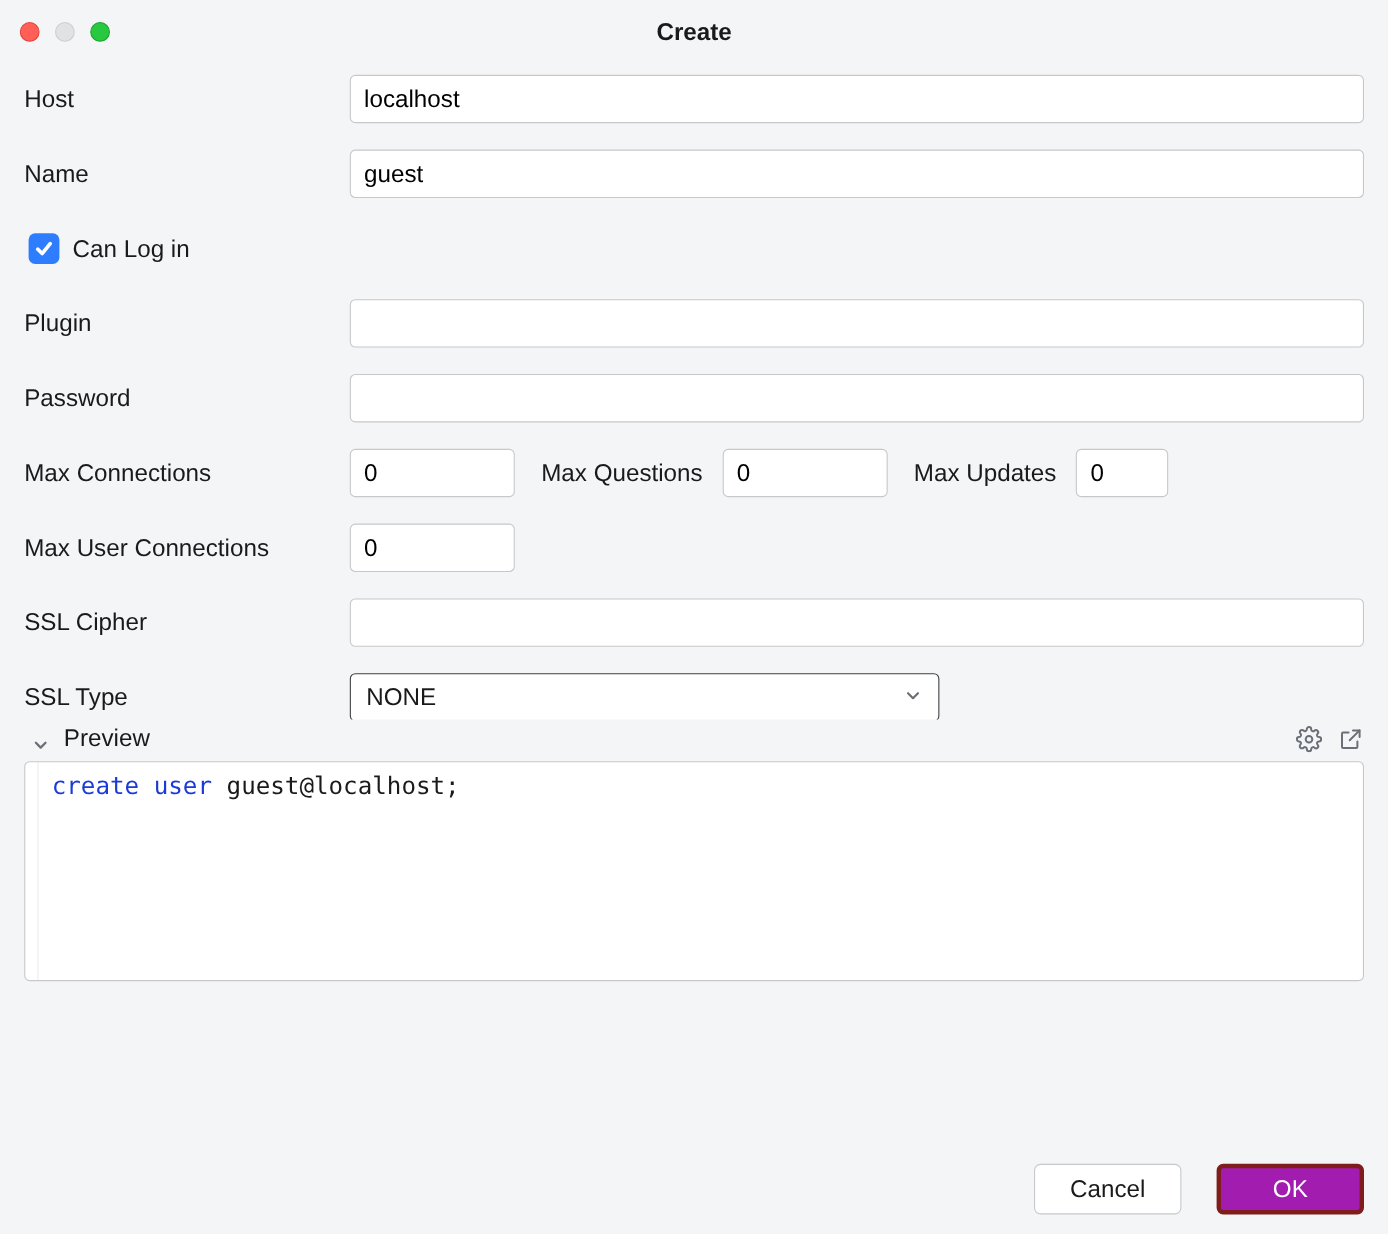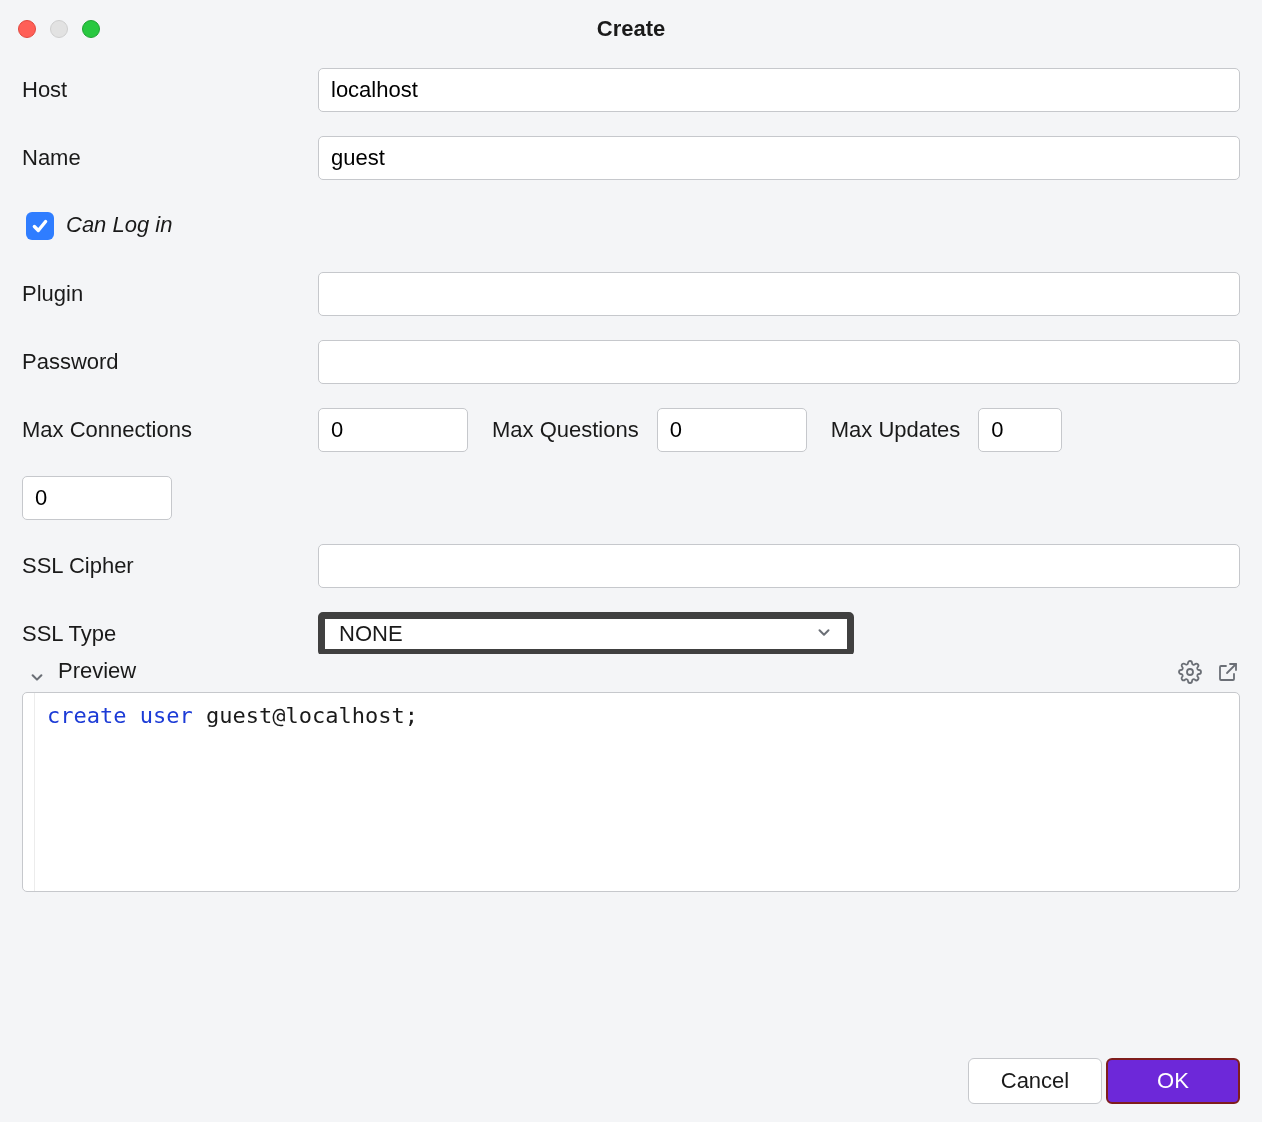--- a/index.html
+++ b/index.html
@@ -55,33 +55,33 @@
     .short-input { width:150px !important; flex:none; }
 
     
     .triple-row .triple-groups {
       flex:1 1 auto; display:flex; align-items:center;
     }
     .mini-label { margin: 0 18px 0 24px; font-size:22px; white-space:nowrap; }
 
     
     .check-row { padding-left:4px; }
-    .checkbox-wrap { display:flex; align-items:flex-start; gap:12px;font-style:italic; }
+    .checkbox-wrap { display:flex; align-items:flex-end; gap:12px; }
     .chk {
       width:28px; height:28px; border-radius:6px;
       background:#2f7dff; display:flex; align-items:center;
       justify-content:center; cursor:pointer;
     }
     .chk svg { width:18px; height:18px; stroke:#fff; stroke-width:3; fill:none; stroke-linecap:round; stroke-linejoin:round; }
     .check-label { font-size:22px; }
 
     
     .select-wrap { position:relative; width:536px; }
     .select {
-      width:100%; height:44px; border:7px solid #404040;
+      width:100%; height:44px; border:1px solid #404040;
       border-radius:5px; background:#fff;
       display:flex; align-items:center; justify-content:space-between;
       padding:0 14px; cursor:pointer; font-size:22px;
     }
     .chevron-down-icon svg {
       width:18px; height:18px; stroke:#6b6f76; stroke-width:2.2;
       fill:none; stroke-linecap:round; stroke-linejoin:round;
     }
 
     
@@ -117,30 +117,30 @@
     .code-area {
       flex:1; padding:10px 12px;
       font-family: ui-monospace, SFMono-Regular, Menlo, Consolas, monospace;
       font-size:22px; white-space:pre;
     }
     .kw { color:#1c3bd6; }
 
     
     .footer {
       position:absolute; bottom:18px; right:22px;
-      display:flex; gap:4px;
+      display:flex; gap:32px;
     }
     .btn {
       height:46px; min-width:134px;
       border-radius:6px; font-size:22px;
       display:inline-flex; align-items:center; justify-content:center;
       cursor:pointer;
     }
     .btn-secondary { background:#fff; border:1px solid #c6c8cc; }
-    .btn-primary   { background:#6d28d9; color:#fff; border:2px solid #7f1d1d; font-weight:500; }
+    .btn-primary   { background:#a21caf; color:#fff; border:4px solid #7f1d1d; font-weight:500; }
   </style>
 </head>
 <body>
 
 <div class="titlebar">
   <div class="traffic-lights">
     <div class="traffic-light tl-close"></div>
     <div class="traffic-light tl-min"></div>
     <div class="traffic-light tl-max"></div>
   </div>
@@ -186,20 +186,21 @@
       <div class="triple-groups">
         <input type="text" class="short-input" value="0" style="">
         <span class="mini-label">Max Questions</span>
         <input type="text" class="short-input" value="0" style="">
         <span class="mini-label">Max Updates</span>
         <input type="text" class="short-input" style="width: 84px !important;" value="0">
       </div>
     </div>
 
     <div class="row">
+      <div class="label">Max User Connections</div>
       <input type="text" class="short-input" value="0" style="">
     </div>
 
     <div class="row">
       <div class="label">SSL Cipher</div>
       <div class="field"><input type="text" value="" style=""></div>
     </div>
 
     <div class="row">
       <div class="label">SSL Type</div>

